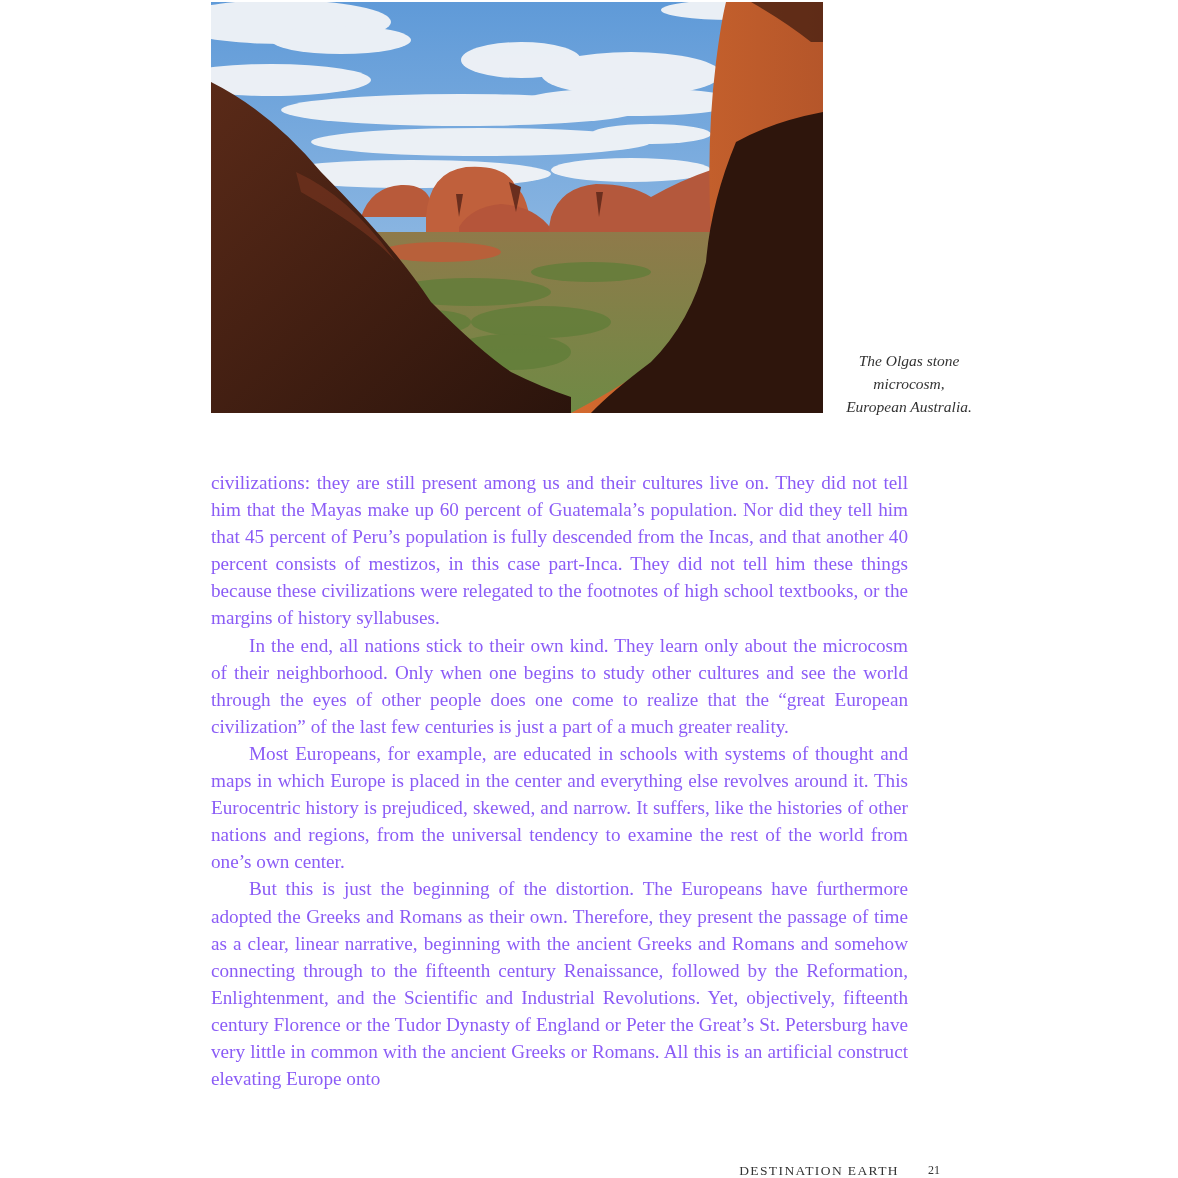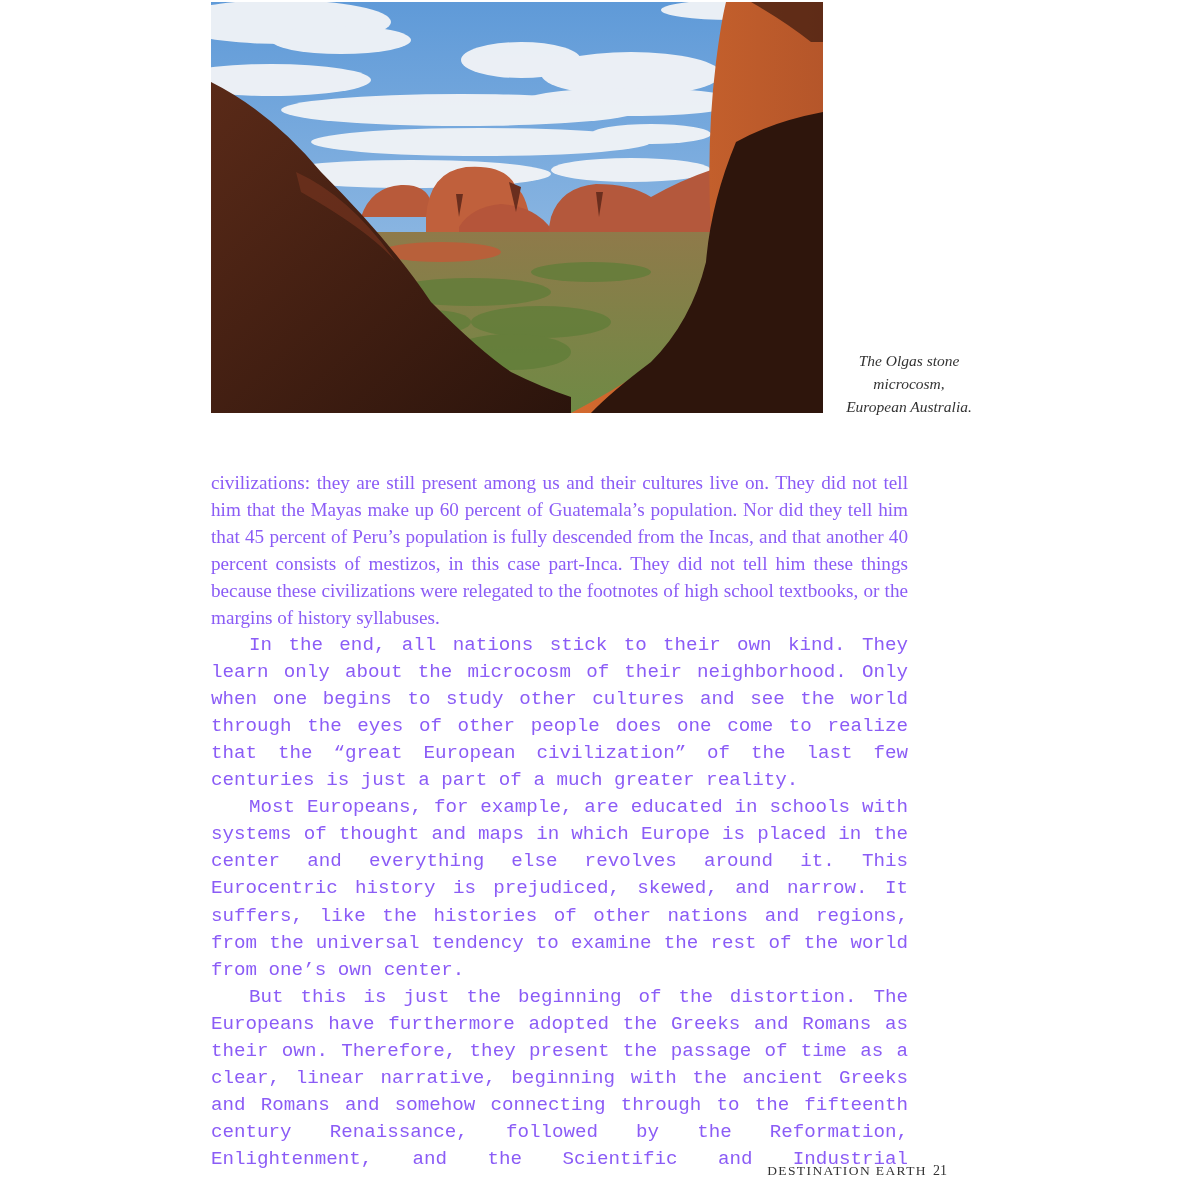--- a/index.html
+++ b/index.html
@@ -54,44 +54,43 @@
       font-size: 19.2px;
       line-height: 27.1px;
       color: #8b5cf6;
       text-align: justify;
     }
     .body-text p {
       margin: 0;
     }
     .body-text p.indent {
       text-indent: 38px;
-      font-family: Liberation Mono, monospace;
     }
     .footer {
       position: absolute;
       top: 1163px;
       left: 700px;
       width: 254px;
       height: 20px;
       font-size: 13.5px;
       color: #333;
     }
     .running-head {
       position: absolute;
-      right: 27px;
+      right: 55px;
       top: 0;
       letter-spacing: 1.4px;
       text-transform: uppercase;
       white-space: nowrap;
     }
     .page-number {
       position: absolute;
-      right: 7px;
+      right: 14px;
       top: 0;
-      font-size: 14px;
+      font-size: 12px;
     }
   </style>
 </head>
 <body>
 
 <div class="page">
 
   <figure class="photo" style="margin:0;">
     <svg viewBox="0 0 612 411" xmlns="http://www.w3.org/2000/svg">
       <defs>

